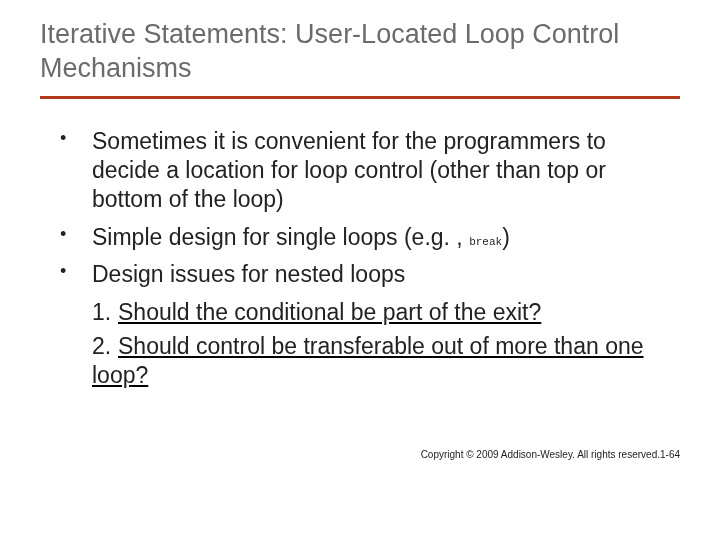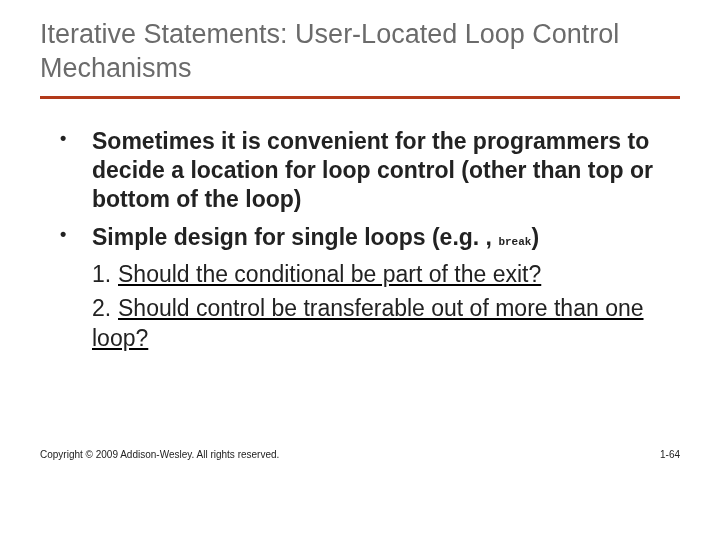--- a/index.html
+++ b/index.html
@@ -32,21 +32,20 @@
     list-style: none;
     padding-left: 16px;
   }
   .bullets > li {
     position: relative;
     padding-left: 36px;
     font-size: 23px;
     color: #222;
     line-height: 1.28;
     margin-bottom: 8px;
-    font-weight: bold;
   }
   .bullets > li::before {
     content: "•";
     position: absolute;
     left: 4px;
     top: 0;
     font-size: 18px;
     color: #222;
   }
   .mono {
@@ -68,41 +67,44 @@
   .num {
     display: inline-block;
     width: 26px;
   }
   .footer {
     position: absolute;
     bottom: 20px;
     left: 40px;
     right: 40px;
     display: flex;
-    justify-content: space-between;
+    justify-content: flex-end;
     align-items: baseline;
     font-size: 10px;
     color: #222;
   }
 </style>
 </head>
 <body>
 
 <div class="slide">
 
   <h1 class="title">Iterative Statements: User-Located Loop Control Mechanisms</h1>
   <hr class="hr">
 
   <ul class="bullets">
     <li>
       <span>Sometimes it is convenient for the programmers to decide a location for loop control (other than top or bottom of the loop)</span>
     </li>
     <li>
       <span>Simple design for single loops (e.g. , </span><span class="mono">break</span><span>)</span>
     </li>
+    <li>
+      <span>Design issues for nested loops</span>
+    </li>
   </ul>
 
   <ol class="sub">
     <li>
       <span class="num">1.</span><span>Should the conditional be part of the exit?</span>
     </li>
     <li>
       <span class="num">2.</span><span>Should control be transferable out of more than one loop?</span>
     </li>
   </ol>

